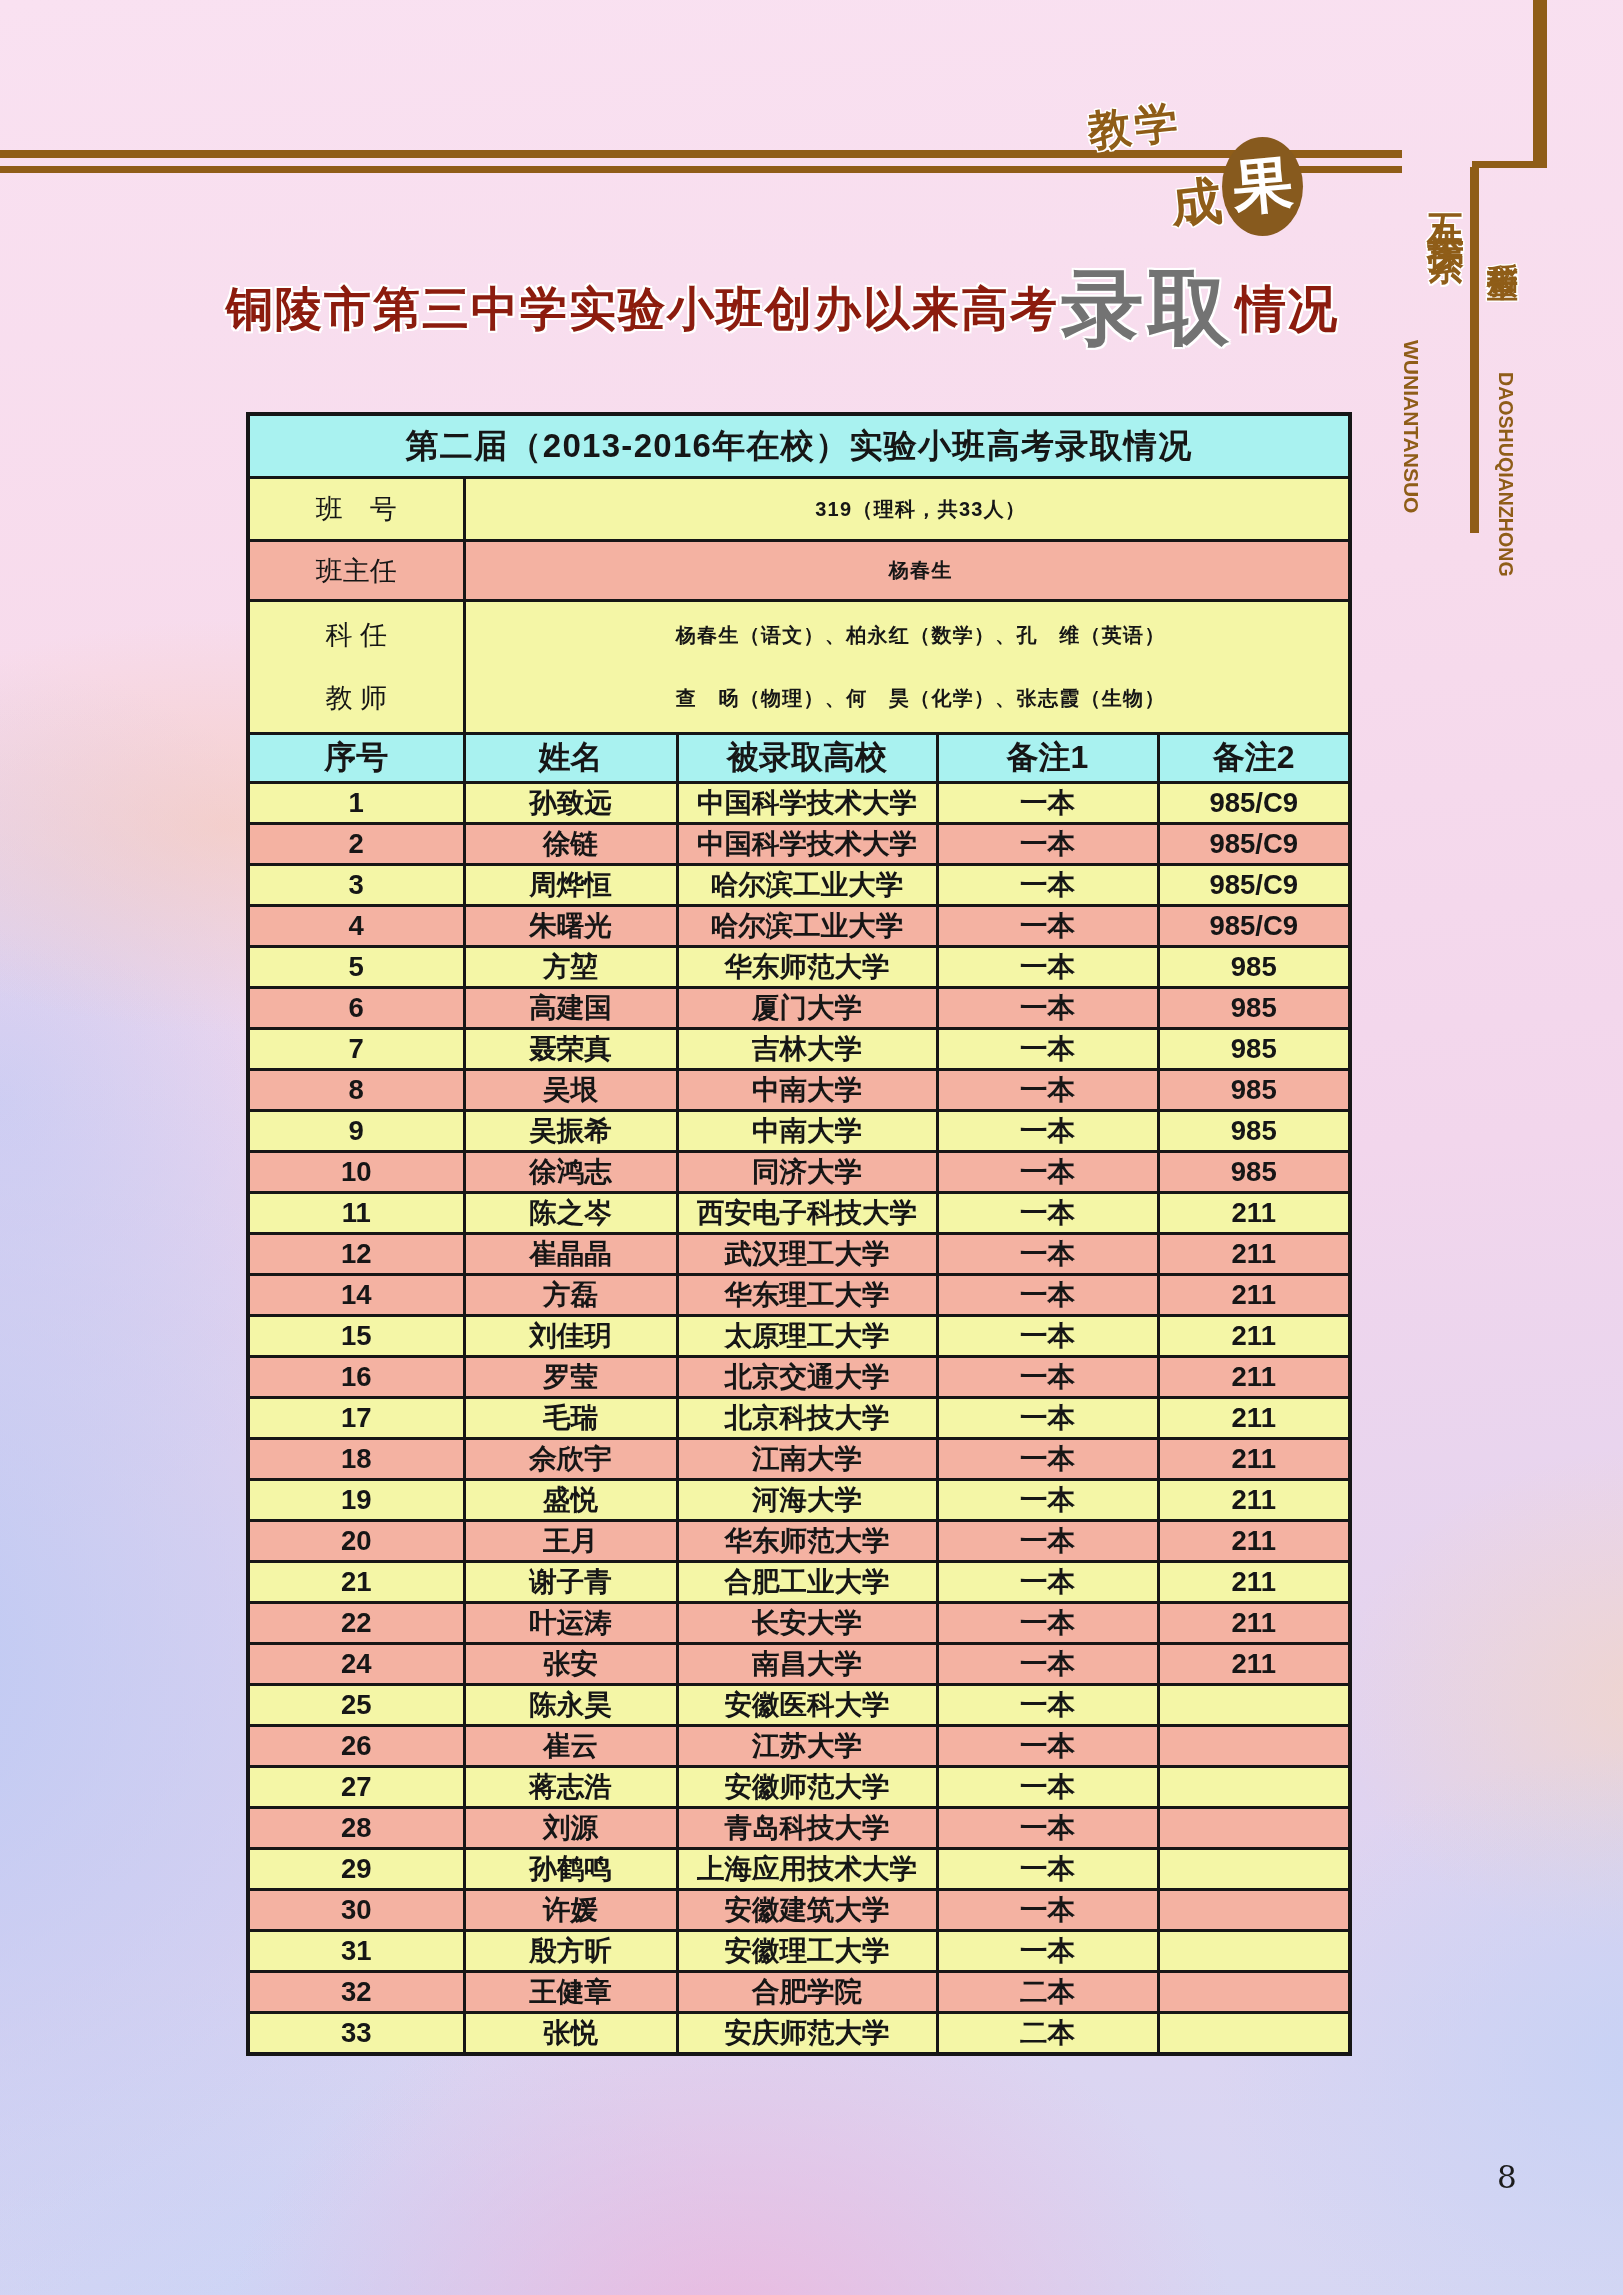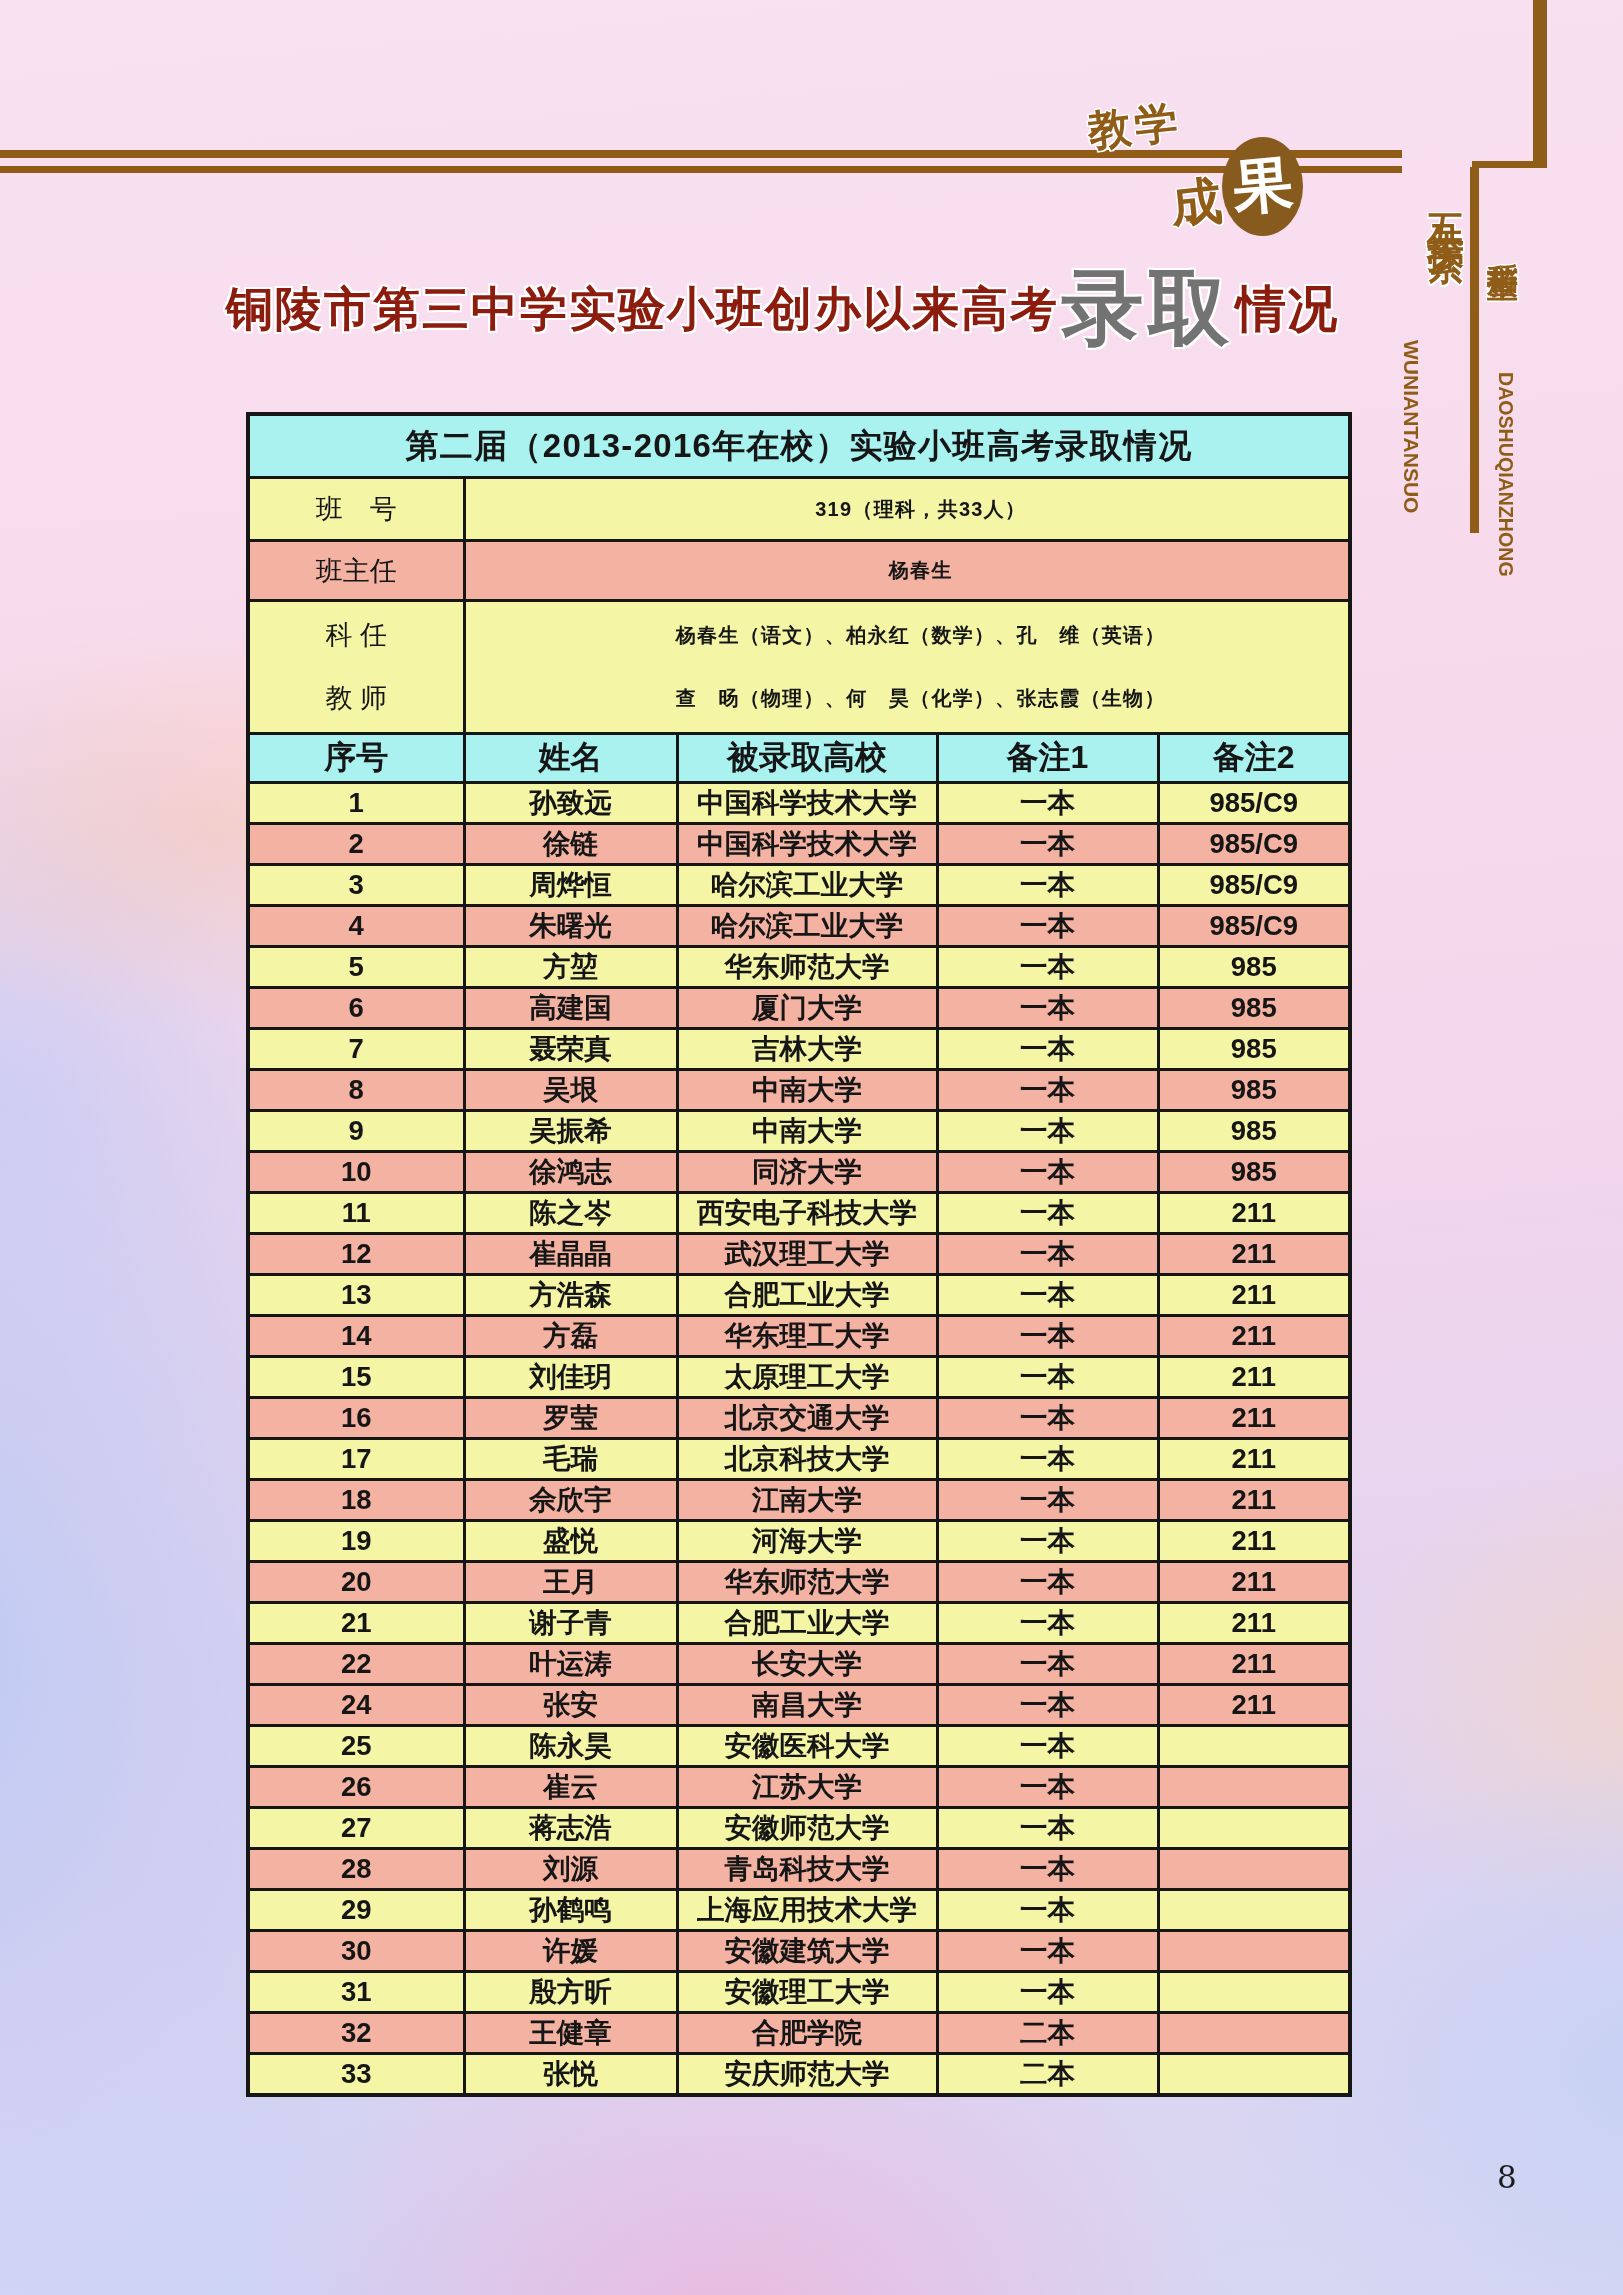--- a/index.html
+++ b/index.html
@@ -207,27 +207,20 @@
         <td>一本</td>
         <td>211</td>
       </tr>
       <tr class="data even">
         <td>12</td>
         <td>崔晶晶</td>
         <td>武汉理工大学</td>
         <td>一本</td>
         <td>211</td>
       </tr>
-      <tr class="data odd">
-        <td>13</td>
-        <td>方浩森</td>
-        <td>合肥工业大学</td>
-        <td>一本</td>
-        <td>211</td>
-      </tr>
       <tr class="data even">
         <td>14</td>
         <td>方磊</td>
         <td>华东理工大学</td>
         <td>一本</td>
         <td>211</td>
       </tr>
       <tr class="data odd">
         <td>15</td>
         <td>刘佳玥</td>

